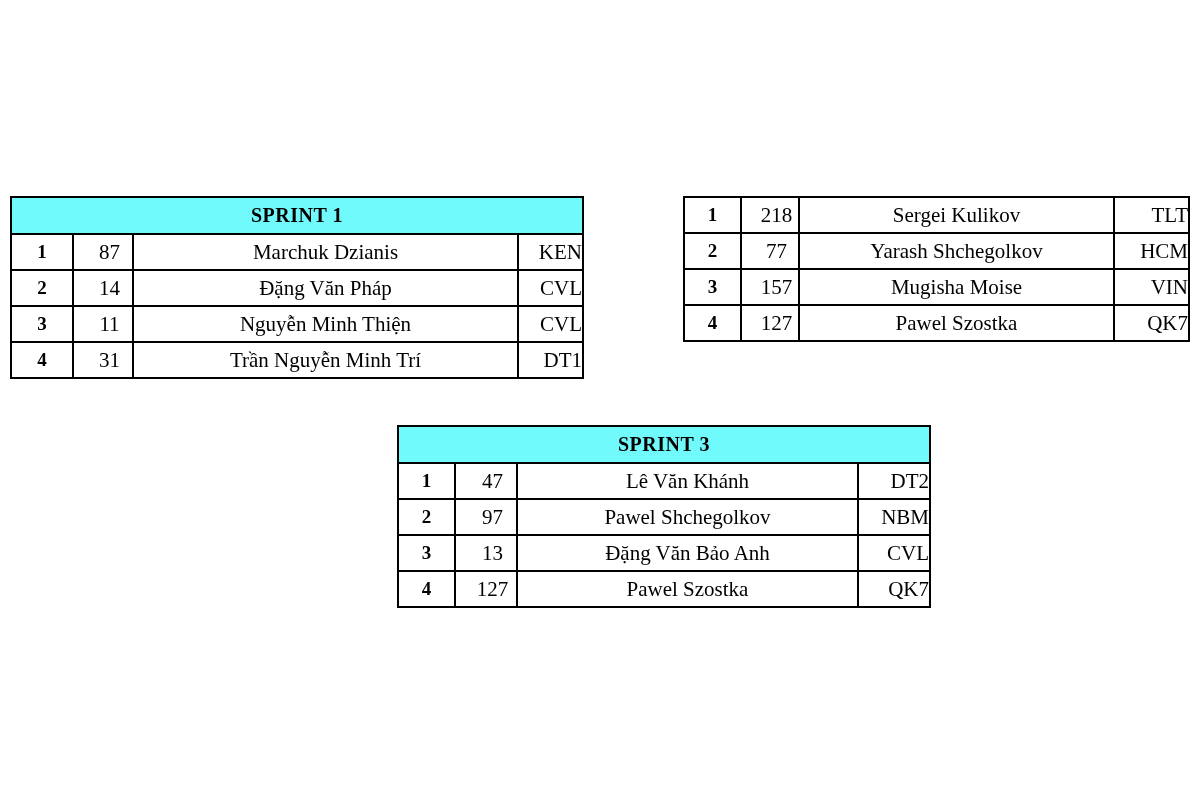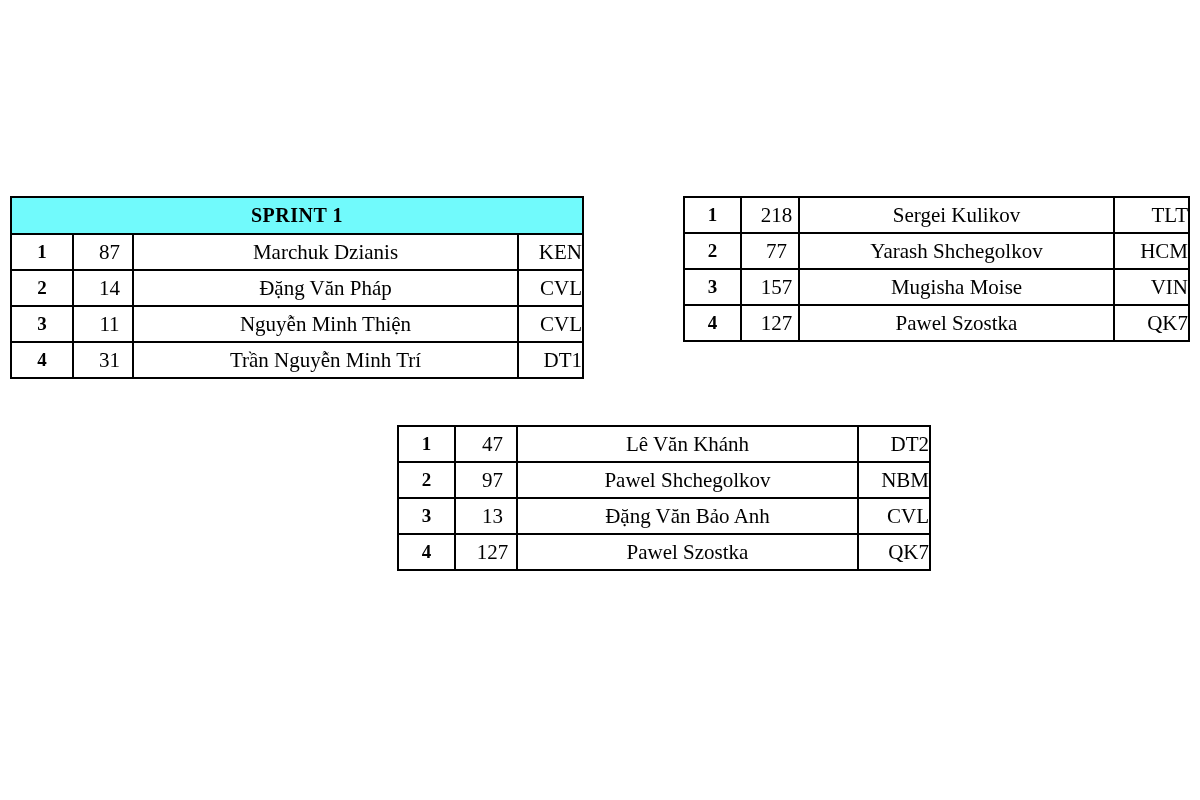--- a/index.html
+++ b/index.html
@@ -134,20 +134,23 @@
   </table>
 
 <table id="table-sprint3" class="sprint-table">
   <colgroup>
       <col class="c-rank">
       <col class="c-bib">
       <col class="c-name">
       <col class="c-team">
     </colgroup>
   <tbody>
+      <tr>
+    <th class="title-cell" colspan="4" style="background-color: rgb(113, 250, 252);">SPRINT 3</th>
+  </tr>
   <tr>
     <td class="rank-cell">1</td>
     <td class="bib-cell">47</td>
     <td class="name-cell">Lê Văn Khánh</td>
     <td class="team-cell">DT2</td>
   </tr>
   <tr>
     <td class="rank-cell">2</td>
     <td class="bib-cell">97</td>
     <td class="name-cell">Pawel Shchegolkov</td>

